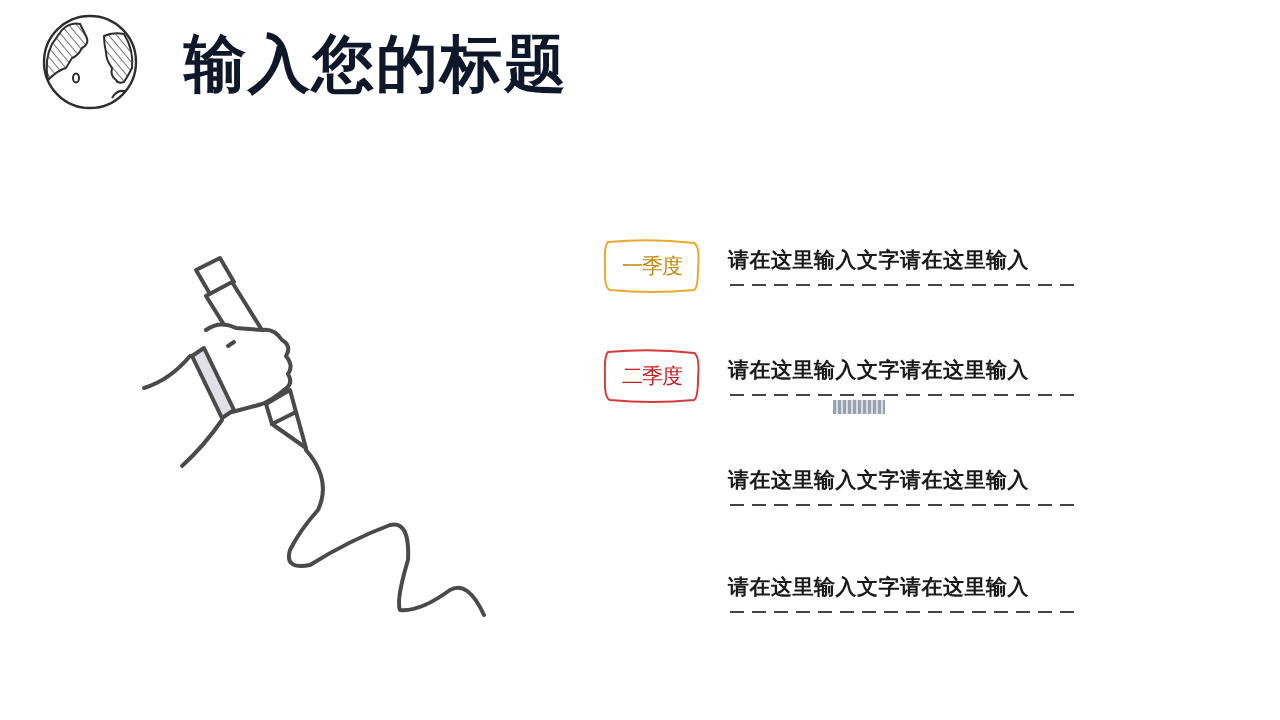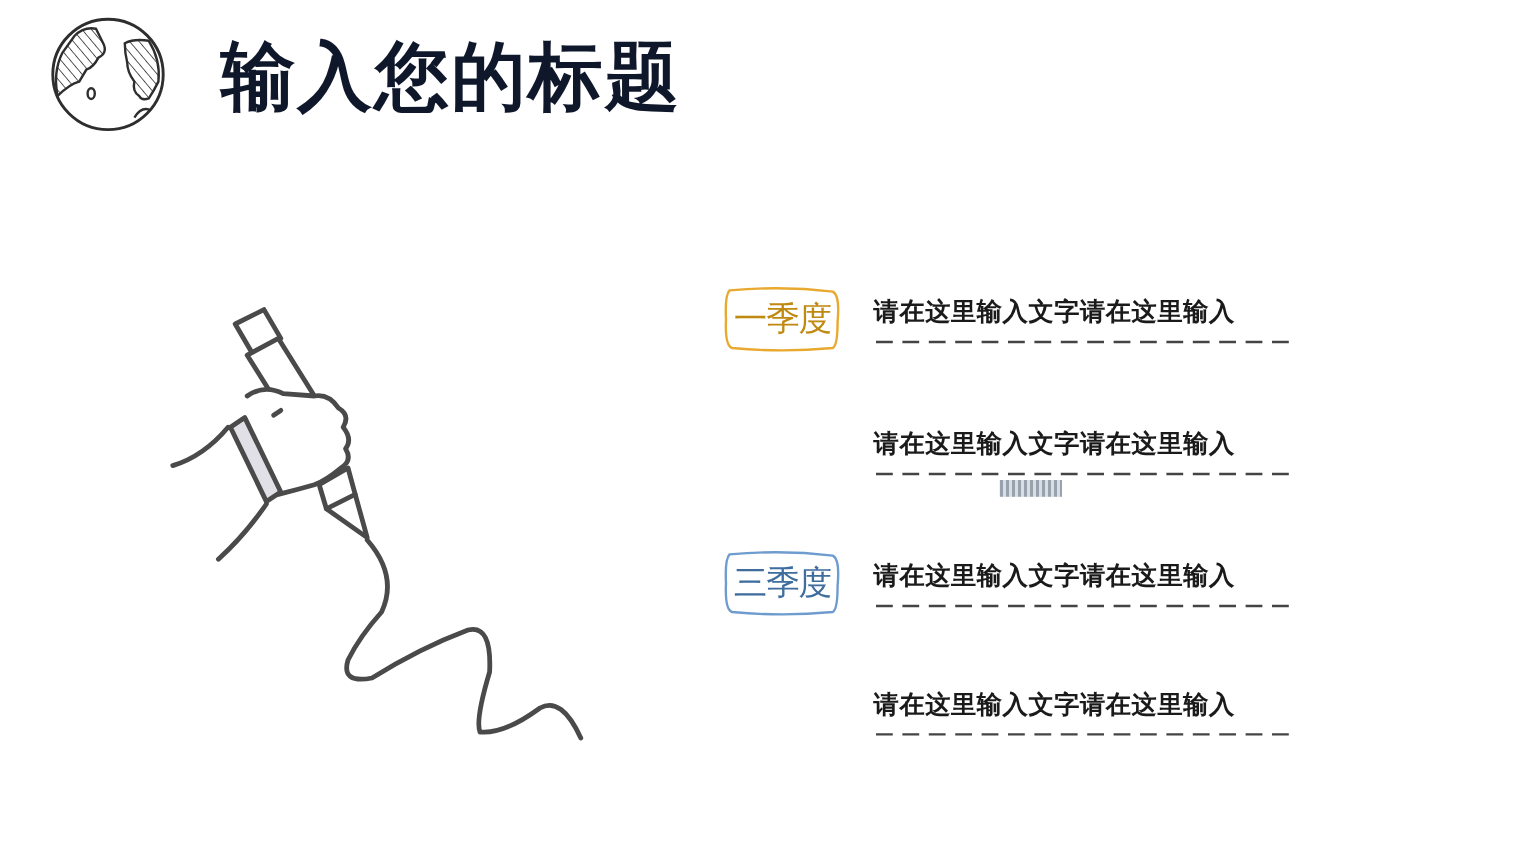--- a/index.html
+++ b/index.html
@@ -15,21 +15,21 @@
       letter-spacing: 2px; line-height: 80px; white-space: nowrap;
     }
     .illustration { position: absolute; left: 135px; top: 250px; width: 360px; height: 380px; }
     .row { position: absolute; left: 602px; width: 480px; height: 60px; }
     .badge { position: absolute; left: 0; top: 0; width: 100px; height: 56px; }
     .badge svg { position: absolute; left: 0; top: 0; }
     .badge-label {
       position: absolute; left: 0; top: 0; width: 100px; height: 56px;
       display: flex; align-items: center; justify-content: center;
       font-family: Liberation Mono, monospace;
-      font-size: 28px; letter-spacing: -1px;
+      font-size: 21px; letter-spacing: -1px;
     }
     .row-text {
       position: absolute; left: 126px; top: 8px;
       font-family: Liberation Sans, sans-serif;
       font-size: 21px; font-weight: bold; color: #1a1a1a; white-space: nowrap;
       letter-spacing: 0.5px;
     }
     .dash-line { position: absolute; left: 128px; top: 44px; width: 346px; height: 6px; }
     .watermark {
       position: absolute; left: 833px; top: 400px; width: 52px; height: 14px;
@@ -88,35 +88,35 @@
       </svg>
     <div class="badge-label" style="color:#c08a12;">一季度</div>
   </div>
   <div class="row-text">请在这里输入文字请在这里输入</div>
   <svg class="dash-line" width="346" height="6">
       <line x1="0" y1="3" x2="346" y2="3" stroke="#444" stroke-width="2" stroke-dasharray="14 8"></line>
     </svg>
 </div>
 
 <div class="row" style="top:348px;">
+  <div class="badge">
+    <svg width="100" height="56" viewBox="0 0 100 56">
+        <path d="M6 4 Q50 0 92 5 Q98 8 96 30 Q96 50 92 52 Q50 56 8 52 Q2 50 3 28 Q2 8 6 4 Z" fill="#fff" stroke="#d63a3a" stroke-width="2"></path>
+      </svg>
+    <div class="badge-label" style="color:#c42323;">二季度</div>
+  </div>
   <div class="row-text">请在这里输入文字请在这里输入</div>
   <svg class="dash-line" width="346" height="6">
       <line x1="0" y1="3" x2="346" y2="3" stroke="#444" stroke-width="2" stroke-dasharray="14 8"></line>
     </svg>
 </div>
 
 <div class="watermark"></div>
 
 <div class="row" style="top:458px;">
-  <div class="badge">
-    <svg width="100" height="56" viewBox="0 0 100 56">
-        <path d="M6 4 Q50 0 92 5 Q98 8 96 30 Q96 50 92 52 Q50 56 8 52 Q2 50 3 28 Q2 8 6 4 Z" fill="#fff" stroke="#6f9ccf" stroke-width="2"></path>
-      </svg>
-    <div class="badge-label" style="color:#3f6e9e;">三季度</div>
-  </div>
   <div class="row-text">请在这里输入文字请在这里输入</div>
   <svg class="dash-line" width="346" height="6">
       <line x1="0" y1="3" x2="346" y2="3" stroke="#444" stroke-width="2" stroke-dasharray="14 8"></line>
     </svg>
 </div>
 
 <div class="row" style="top:565px;">
   <div class="row-text">请在这里输入文字请在这里输入</div>
   <svg class="dash-line" width="346" height="6">
       <line x1="0" y1="3" x2="346" y2="3" stroke="#444" stroke-width="2" stroke-dasharray="14 8"></line>

